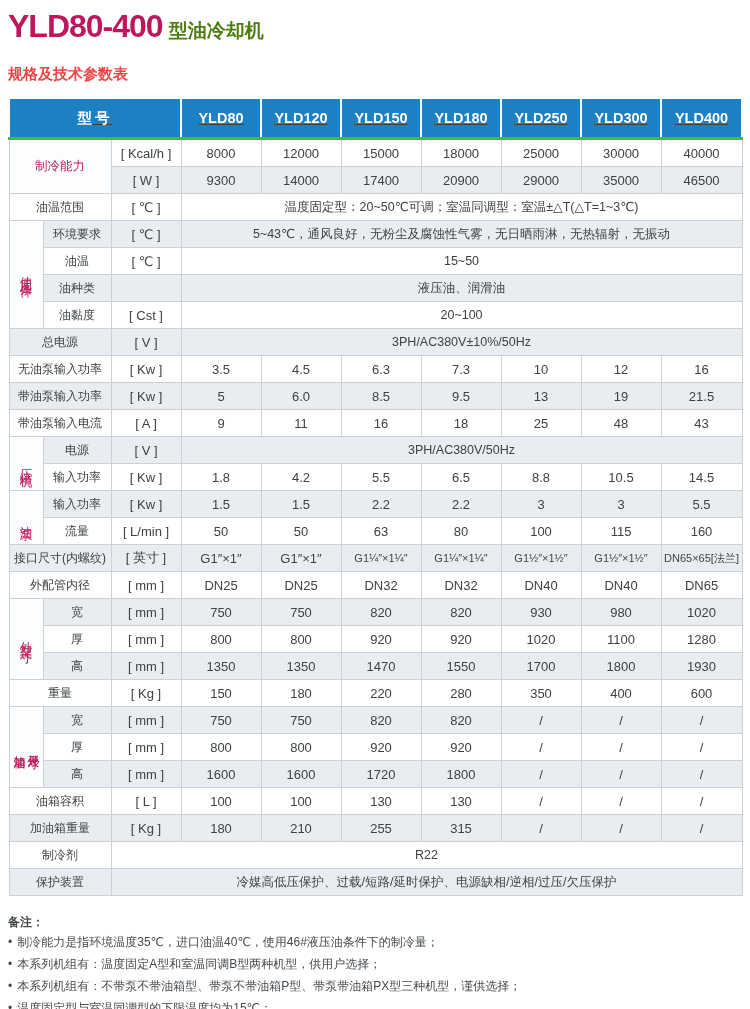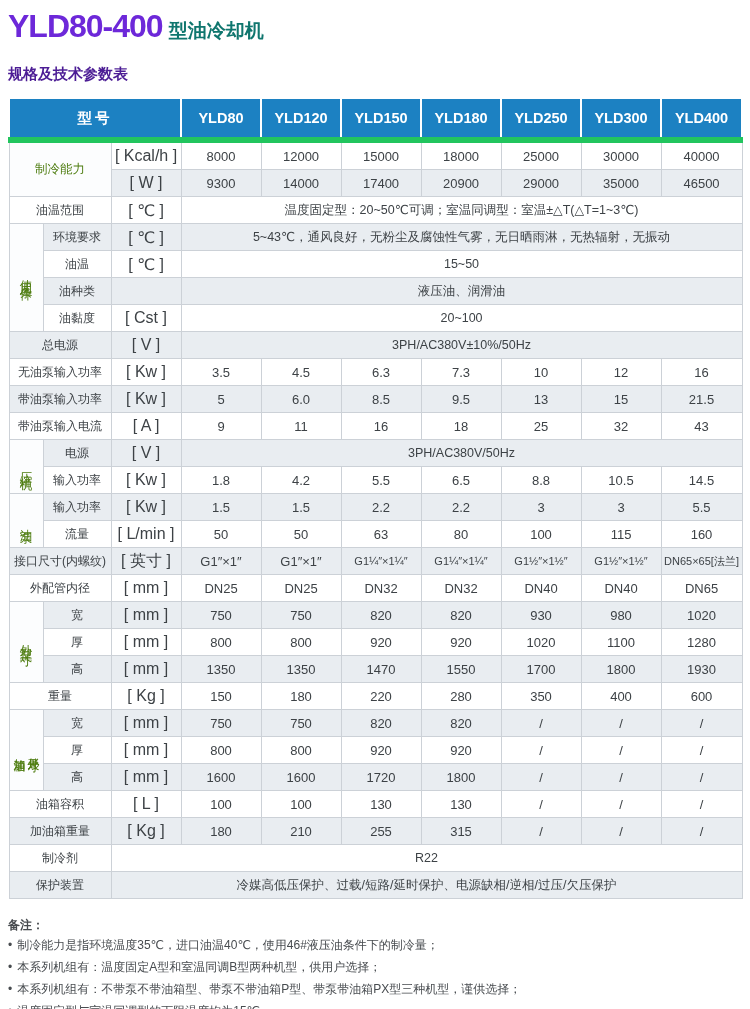--- a/index.html
+++ b/index.html
@@ -3,43 +3,43 @@
 <meta charset="utf-8">
 <style>
   html,body{margin:0;padding:0;background:#fff;}
   body{
     width:750px;height:1009px;box-sizing:border-box;padding:6px 8px;
     font-family:"Liberation Sans","DejaVu Sans",sans-serif;
     color:#3d4246;-webkit-font-smoothing:antialiased;
   }
   
   .title-line{margin:2px 0 0 0;line-height:36px;white-space:nowrap;}
-  .title-model{font-size:32px;font-weight:bold;color:#6d28d9;letter-spacing:-1px;text-align:right;}
-  .title-suffix{font-size:19px;font-weight:bold;color:#0f766e;margin-left:6px;}
-  .subtitle{margin:16px 0 0 0;font-size:15px;font-weight:bold;color:#4c1d95;}
+  .title-model{font-size:32px;font-weight:bold;color:#be185d;letter-spacing:-1px;text-align:right;}
+  .title-suffix{font-size:19px;font-weight:bold;color:#4d7c0f;margin-left:6px;}
+  .subtitle{margin:16px 0 0 0;font-size:15px;font-weight:bold;color:#ef4444;}
   
   table.spec{
     margin-top:13px;border-collapse:collapse;table-layout:fixed;
     width:734px;background:#fff;border:1px solid #c2c8ce;
   }
   thead th{
     background:#1c81c2;color:#fff;font-size:14.5px;font-weight:bold;
     height:38px;border:2px solid #fff;border-bottom:none;padding:0;
   }
-  thead tr{border-bottom:6px solid #22c55e;}
+  thead tr{border-bottom:3px solid #22c55e;text-decoration:underline;}
   th.corner{letter-spacing:3px;}
   td{
     border:1px solid #ccd1d7;text-align:center;vertical-align:middle;
     height:26px;padding:0 2px;overflow:hidden;white-space:nowrap;
   }
   tr.plain td{background:#ffffff;}
   tr.shade td{background:#e9edf1;}
-  td.group{background:#fcfdfe !important;font-size:12.5px;color:#4d7c0f;}
+  td.group{background:#fcfdfe !important;font-size:12.5px;color:#be185d;}
   td.label{font-size:12px;}
-  td.unit{font-size:16px;}
+  td.unit{font-size:13px;}
   td.val{font-size:13px;}
   td.val.small{font-size:11px;}
   td.mergedval{font-size:12.5px;text-align:center;}
   .vtext{
     display:inline-block;writing-mode:vertical-rl;text-orientation:upright;
     letter-spacing:3px;line-height:14px;font-size:12.5px;
   }
   td.group.dbl{padding:0;}
   td.group.dbl .wrap{display:flex;justify-content:center;align-items:center;gap:1px;}
   td.group.dbl .vtext{letter-spacing:1px;font-size:12px;line-height:13px;}
@@ -147,32 +147,32 @@
         <td class="val">16</td>
       </tr>
       <tr class="shade">
         <td class="label" colspan="2">带油泵输入功率</td>
         <td class="unit">[ Kw ]</td>
         <td class="val">5</td>
         <td class="val">6.0</td>
         <td class="val">8.5</td>
         <td class="val">9.5</td>
         <td class="val">13</td>
-        <td class="val">15</td>
+        <td class="val">19</td>
         <td class="val">21.5</td>
       </tr>
       <tr class="plain">
         <td class="label" colspan="2">带油泵输入电流</td>
         <td class="unit">[ A ]</td>
         <td class="val">9</td>
         <td class="val">11</td>
         <td class="val">16</td>
         <td class="val">18</td>
         <td class="val">25</td>
-        <td class="val">32</td>
+        <td class="val">48</td>
         <td class="val">43</td>
       </tr>
       <tr class="shade">
         <td class="group" rowspan="2" colspan="1"><span class="vtext">压缩机</span></td>
         <td class="label" colspan="1">电源</td>
         <td class="unit">[ V ]</td>
         <td class="mergedval" colspan="7">3PH/AC380V/50Hz</td>
       </tr>
       <tr class="plain">
         <td class="label" colspan="1">输入功率</td>

